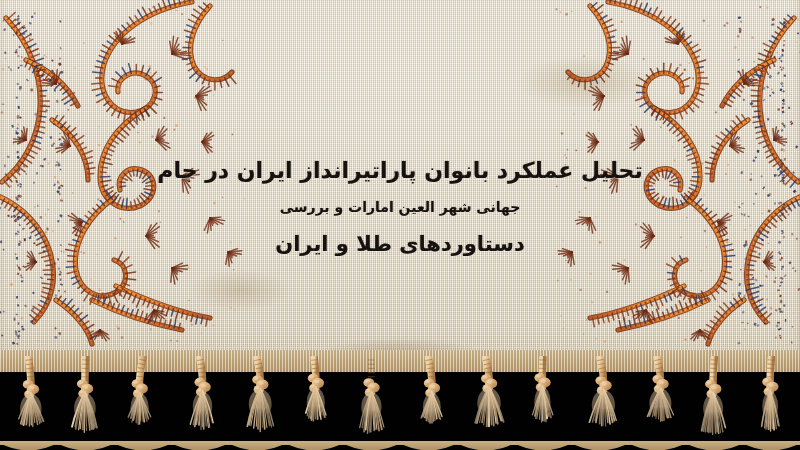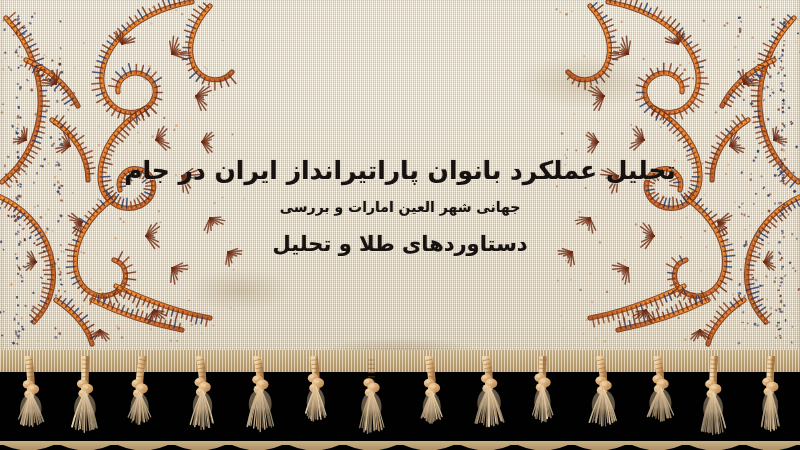--- a/index.html
+++ b/index.html
@@ -92,21 +92,21 @@
     left: 100px; top: 152px;
     width: 600px;
     text-align: center;
     direction: rtl;
     unicode-bidi: bidi-override;
     z-index: 6;
   }
   .caption .line {
     font-family: "DejaVu Sans", sans-serif;
     font-weight: bold;
-    font-size: 25px;
+    font-size: 22px;
     line-height: 37px;
     color: #171210;
     letter-spacing: 0px;
     white-space: nowrap;
     text-shadow:
       0 1px 0 rgba(255,250,238,0.45),
       0 0 1px rgba(20,14,10,0.55);
   }
   .caption .line.l2 { font-size: 14px; }
   .caption .line.l3 { font-size: 21px; }
@@ -2169,16 +2169,16 @@
         <path d="M 770.2 34.3 Q 773.9 48.3 776.3 72.7" fill="none" stroke="#cdae85" stroke-width="1.35" stroke-linecap="round" opacity="0.71"></path>
         <path d="M 770.2 34.3 Q 774.8 48.3 778.3 69.7" fill="none" stroke="#cdae85" stroke-width="1.12" stroke-linecap="round" opacity="0.91"></path>
         <path d="M 770.2 34.3 Q 775.8 48.3 779.3 70.1" fill="none" stroke="#f0dcba" stroke-width="1.12" stroke-linecap="round" opacity="0.60"></path>
         <ellipse cx="770.2" cy="50.3" rx="7.9" ry="15" fill="url(#tuftg)" opacity="0.45"></ellipse>
       </g>
   </svg>
 
   <div class="caption">
     <div class="line l1">تحلیل عملکرد بانوان پاراتیرانداز ایران در جام</div>
     <div class="line l2">جهانی شهر العین امارات و بررسی</div>
-    <div class="line l3">دستاوردهای طلا و تحلیل</div>
+    <div class="line l3">دستاوردهای طلا و ایران</div>
   </div>
 
 </div>
 
 </body></html>

